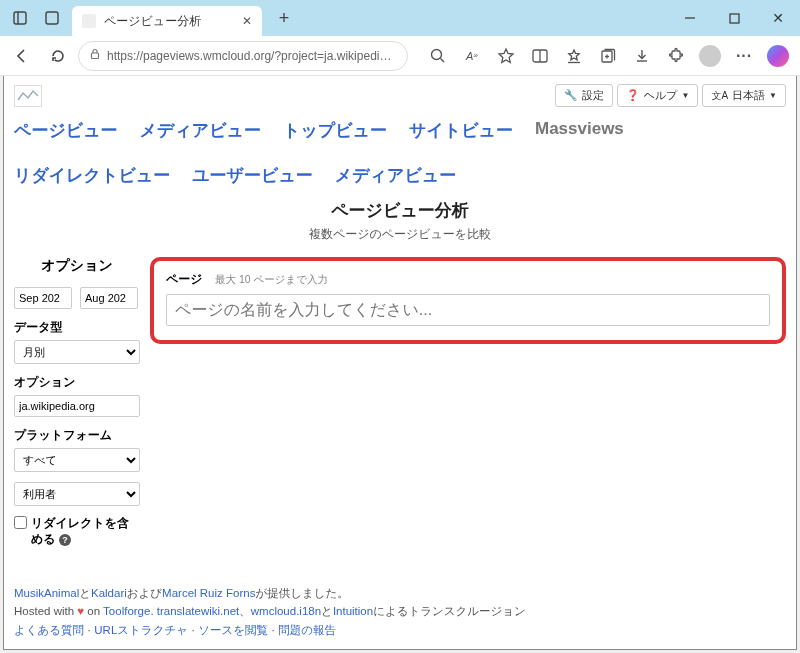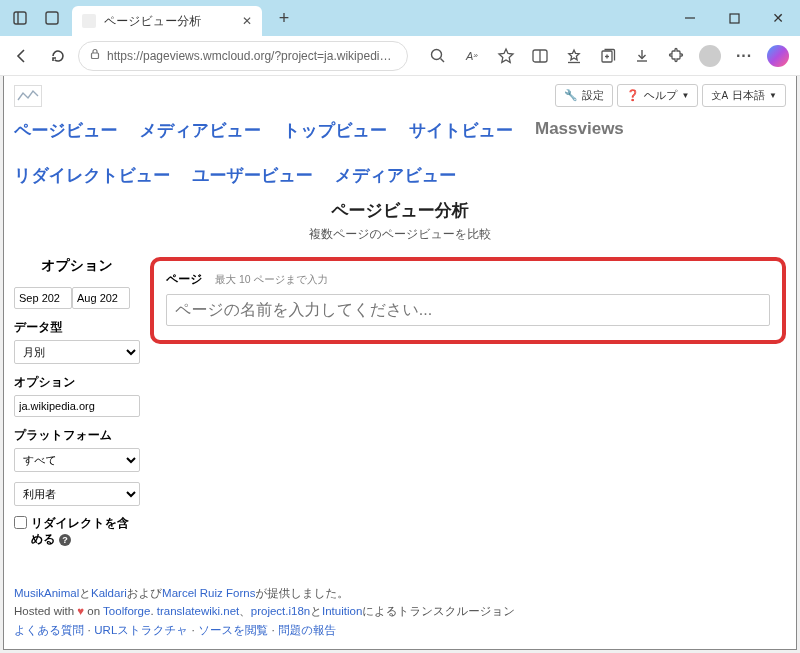--- a/index.html
+++ b/index.html
@@ -43,21 +43,21 @@
   .main { flex: 1; display: flex; flex-direction: column; }
   .heading { text-align: center; }
   .heading h1 { font-size: 17px; font-weight: bold; color: #222; }
   .heading .sub { font-size: 12px; color: #555; margin-top: 4px; }
 
   .cols { display: flex; margin-top: 14px; gap: 10px; align-items: flex-start; }
   .sidebar { width: 126px; flex-shrink: 0; font-size: 12px; }
   .sidebar h3 { text-align: center; font-size: 14px; font-weight: bold; margin-bottom: 12px; }
   .field-label { font-weight: bold; font-size: 12px; margin-bottom: 4px; display: flex; align-items: center; gap: 3px; }
   .qmark { display: inline-flex; width: 12px; height: 12px; border-radius: 50%; background: #555; color: #fff; align-items: center; justify-content: center; font-size: 9px; font-weight: bold; }
-  .date-row { display: flex; gap: 0; margin-bottom: 10px; }
+  .date-row { display: flex; gap: 8px; margin-bottom: 10px; }
   .date-row input { width: 58px; border: 1px solid #ccc; padding: 4px 4px; font-size: 11px; border-radius: 2px; }
   .sidebar select, .sidebar input[type=text].full { width: 100%; border: 1px solid #ccc; padding: 4px; font-size: 11px; border-radius: 2px; background: #fff; margin-bottom: 10px; }
   .chk-row { display: flex; align-items: flex-start; gap: 4px; font-size: 12px; font-weight: bold; line-height: 1.3; }
 
   .pages-box { flex: 1; border: 4px solid #d33; border-radius: 10px; padding: 8px 12px 14px; }
   .pages-label { font-size: 12px; font-weight: bold; }
   .pages-hint { font-size: 10.5px; color: #888; margin-left: 8px; }
   .pages-input { width: 100%; margin-top: 6px; border: 1px solid #ccc; padding: 6px 8px; font-size: 16px; border-radius: 2px; color: #999; }
 
   .footer { text-align: left; font-size: 11.5px; color: #555; padding: 8px 0 10px; line-height: 1.6; margin-top: auto; }
@@ -252,21 +252,21 @@
           <span class="pages-hint">最大 10 ページまで入力</span>
           <input class="pages-input" type="text" placeholder="ページの名前を入力してください..." style="">
         </div>
       </div>
 
       <div class="footer">
         <div>
           <a href="#">MusikAnimal</a><span>と</span><a href="#">Kaldari</a><span>および</span><a href="#">Marcel Ruiz Forns</a><span>が提供しました。</span>
         </div>
         <div>
-          <span>Hosted with </span><span class="heart">♥</span><span> on </span><a href="#">Toolforge</a><span>. </span><a href="#">translatewiki.net</a><span>、</span><a href="#">project.i18n</a><span>と</span><a href="#">Intuition</a><span>によるトランスクルージョン</span>
+          <span>Hosted with </span><span class="heart">♥</span><span> on </span><a href="#">Toolforge</a><span>. </span><a href="#">translatewiki.net</a><span>、</span><a href="#">wmcloud.i18n</a><span>と</span><a href="#">Intuition</a><span>によるトランスクルージョン</span>
         </div>
         <div>
           <a href="#">よくある質問</a><span> · </span><a href="#">URLストラクチャ</a><span> · </span><a href="#">ソースを閲覧</a><span> · </span><a href="#">問題の報告</a>
         </div>
       </div>
     </div>
 
   </div>
 </div>
 

